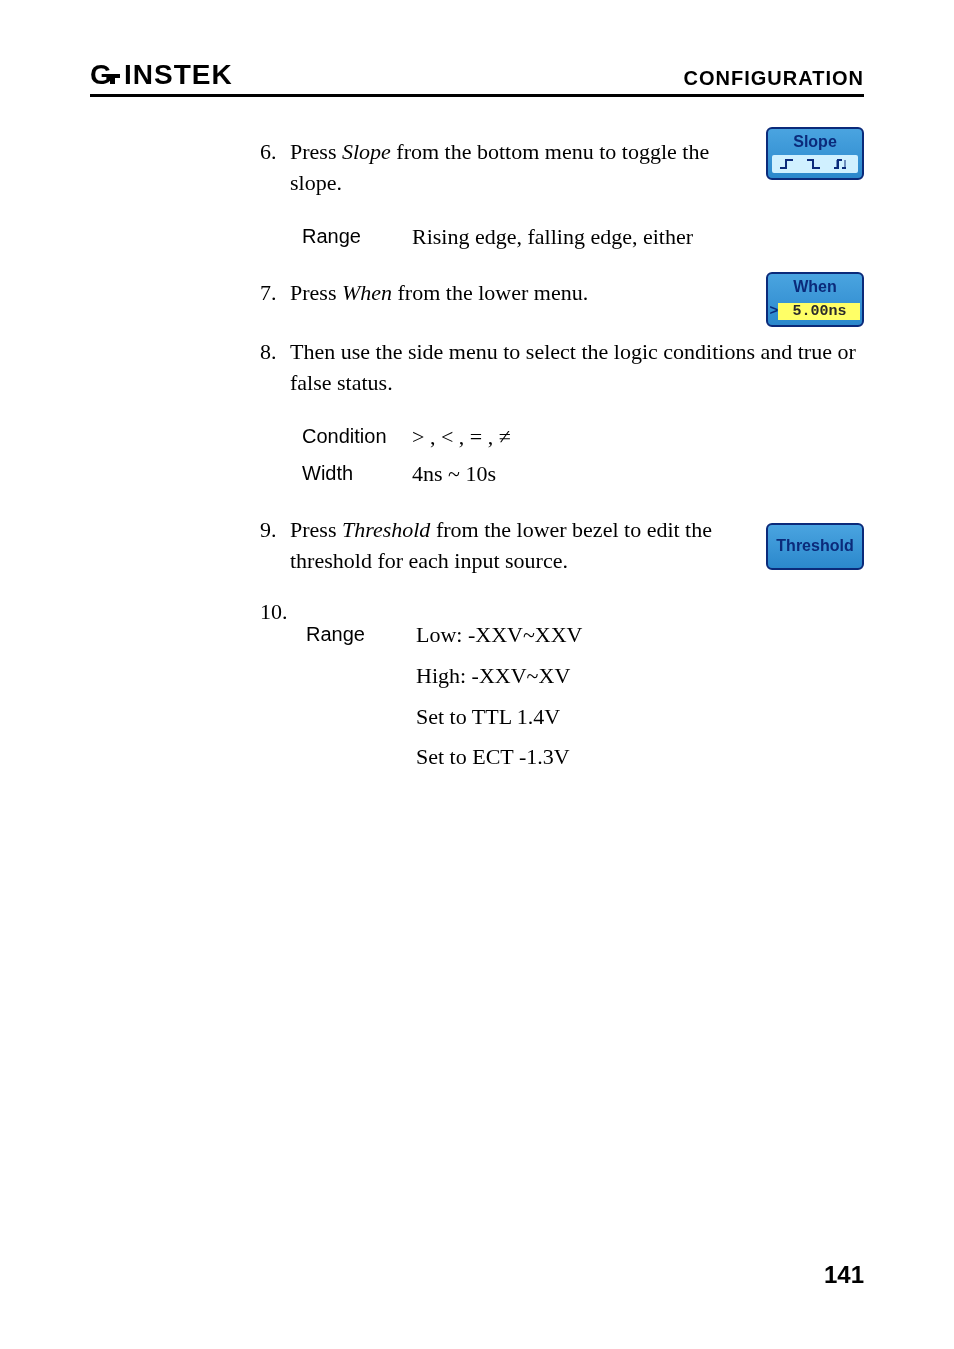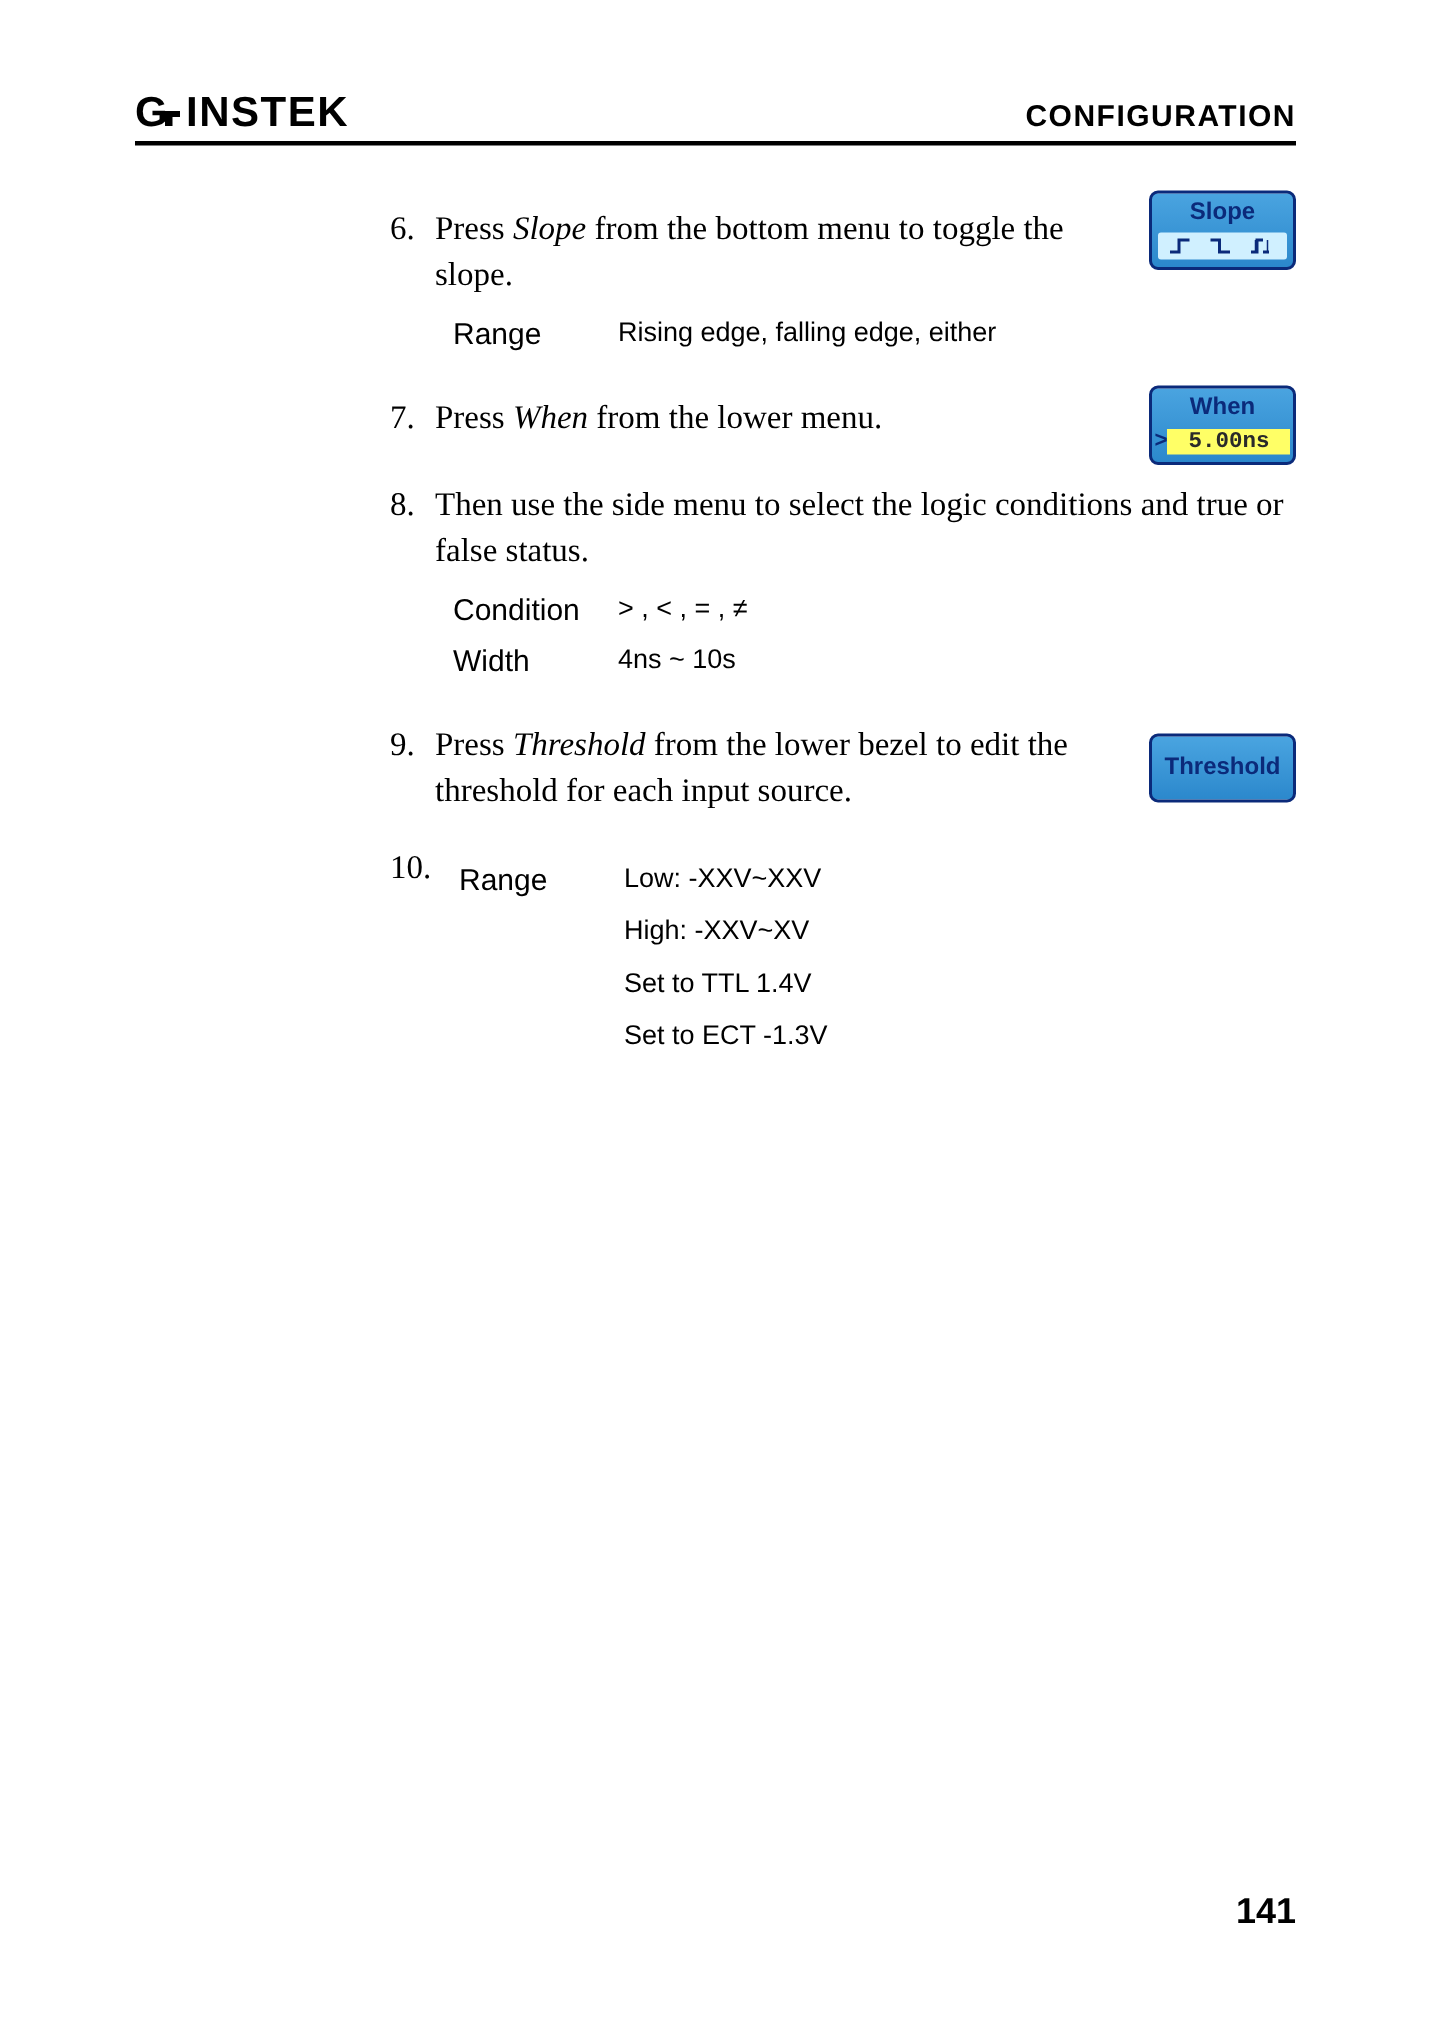--- a/index.html
+++ b/index.html
@@ -59,36 +59,36 @@
     flex: 1;
     padding-right: 120px;
   }
   .step-body-wide {
     flex: 1;
   }
   .italic {
     font-style: italic;
   }
   .sub-table {
-    margin-top: 10px;
+    margin-top: 23px;
     margin-left: 12px;
   }
   .sub-row {
     display: flex;
     margin-bottom: 6px;
   }
   .sub-label {
     width: 110px;
     font-family: 'Trebuchet MS', Arial, sans-serif;
     font-size: 20px;
   }
   .sub-value {
     flex: 1;
-    font-family: Liberation Sans, sans-serif;
-    font-size: 18px;
+    font-family: Liberation Serif, serif;
+    font-size: 22px;
   }
   .sub-value-line {
     margin-bottom: 10px;
   }
   .button-graphic {
     position: absolute;
     right: 0;
     top: -4px;
     width: 98px;
     box-sizing: border-box;

